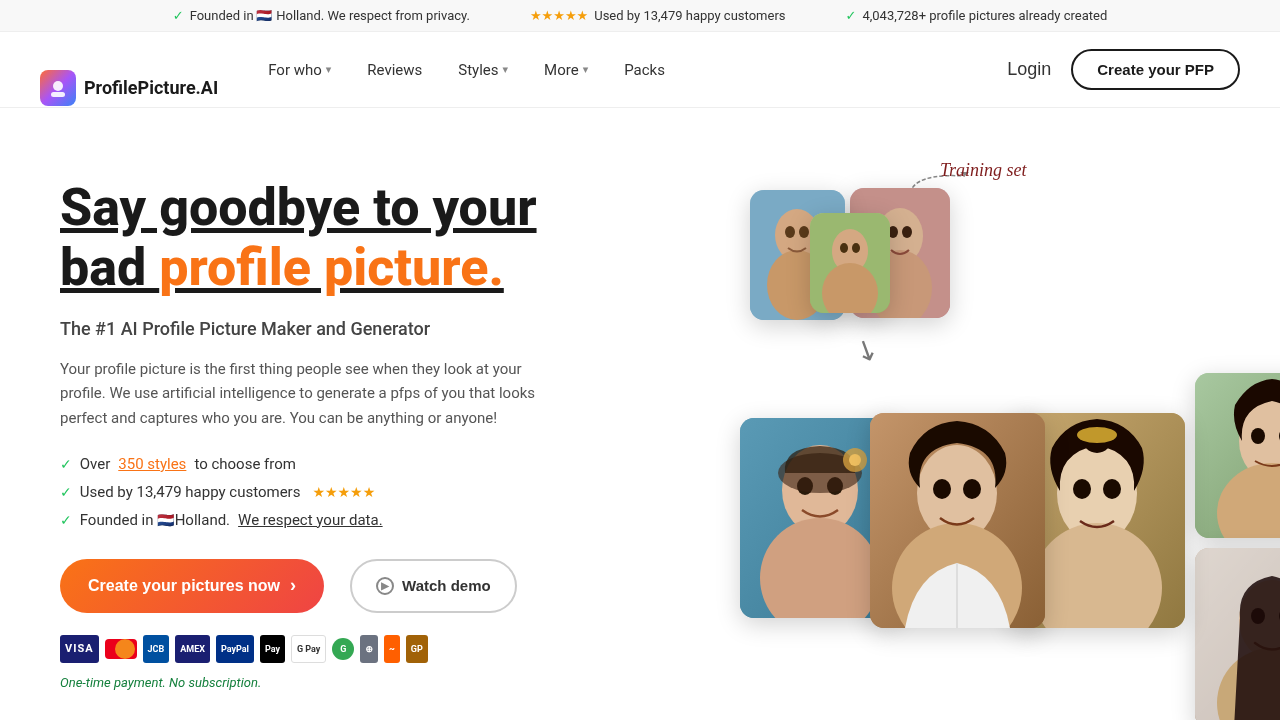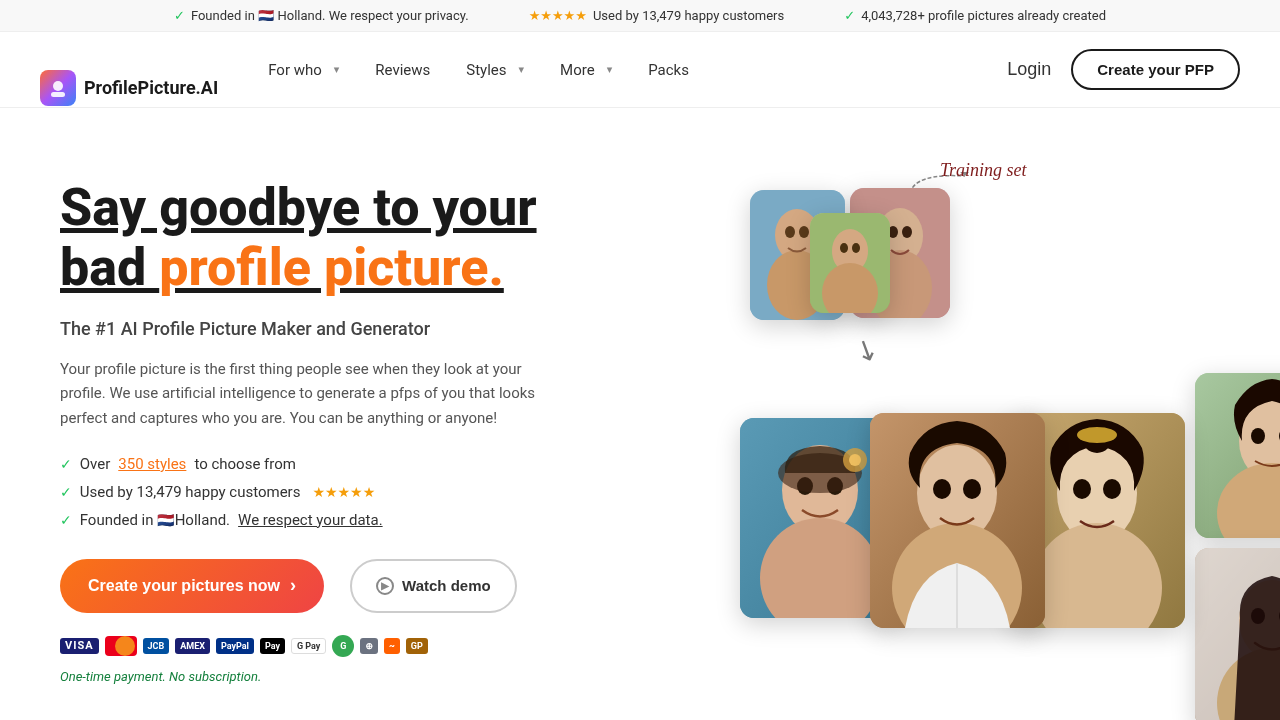--- a/index.html
+++ b/index.html
@@ -62,21 +62,21 @@
       gap: 36px;
       flex: 1;
     }
     .nav-link {
       font-size: 15px;
       color: #333;
       text-decoration: none;
       cursor: pointer;
       display: flex;
       align-items: center;
-      gap: 12px;
+      gap: 4px;
     }
     .nav-right {
       display: flex;
       align-items: center;
       gap: 20px;
     }
     .login-btn {
       font-size: 18px;
       color: #333;
       background: none;
@@ -192,21 +192,21 @@
     }
 
     .payment-icons {
       display: flex;
       align-items: center;
       gap: 6px;
       margin-bottom: 12px;
       flex-wrap: wrap;
     }
     .payment-icon {
-      height: 16px;
+      height: 28px;
       border-radius: 3px;
       background: #1a1a2e;
       color: white;
       font-size: 9px;
       font-weight: 700;
       padding: 3px 5px;
       display: flex;
       align-items: center;
     }
     .payment-icon.visa { background: #1a1f71; font-size: 11px; letter-spacing: 1px; }
@@ -256,21 +256,21 @@
       font-family: 'Georgia', serif;
     }
 
   </style>
 </head>
 <body>
 
 <div class="top-banner">
   <div class="banner-item">
     <span class="check-green">✓</span>
-    <span>Founded in 🇳🇱 Holland. We respect your privacy.</span>
+    <span>Founded in 🇳🇱 Holland. We respect from privacy.</span>
   </div>
   <div class="banner-item">
     <span class="stars-gold">★★★★★</span>
     <span>Used by 13,479 happy customers</span>
   </div>
   <div class="banner-item">
     <span class="check-green">✓</span>
     <span>4,043,728+ profile pictures already created</span>
   </div>
 </div>

